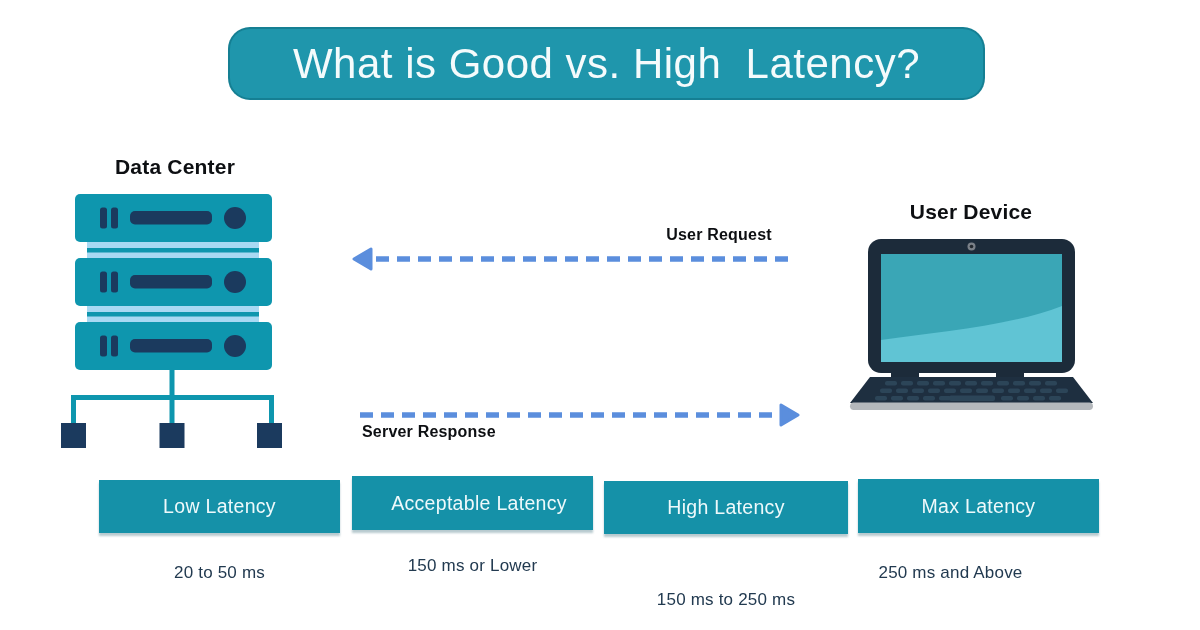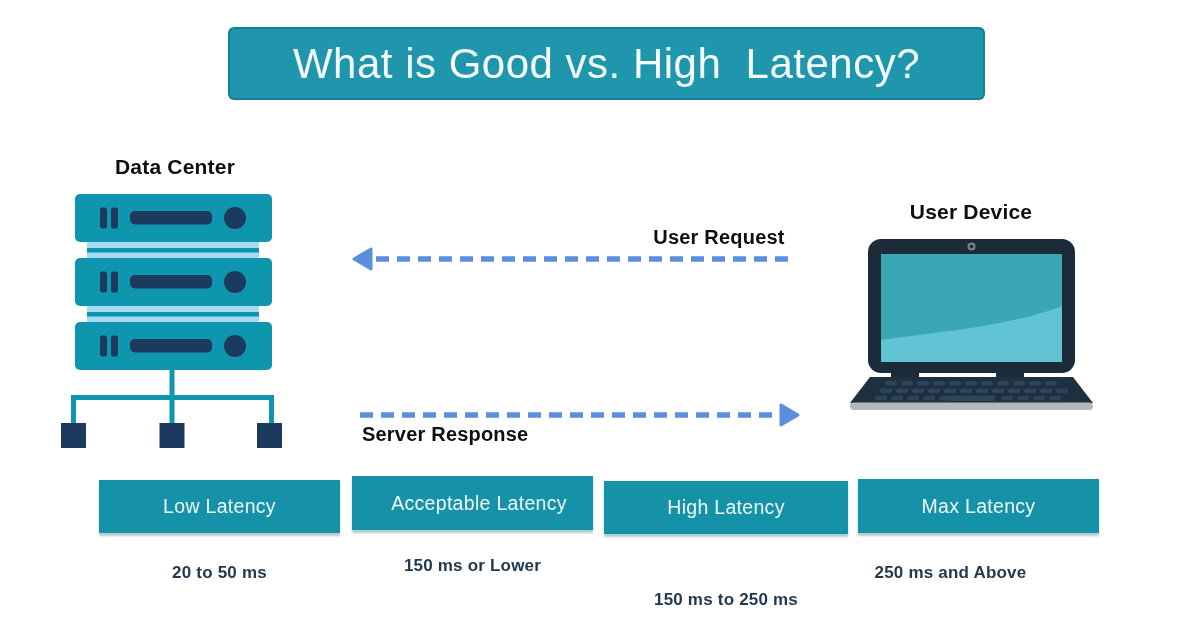--- a/index.html
+++ b/index.html
@@ -20,21 +20,21 @@
   }
   *{margin:0;padding:0;box-sizing:border-box;}
   html,body{background:#ffffff;}
   body{font-family:"Liberation Sans", sans-serif;}
   .stage{position:relative;width:1200px;height:630px;background:#ffffff;overflow:hidden;}
 
   .banner{
     position:absolute;left:228px;top:27px;width:757px;height:73px;
     background:var(--banner-teal);
     border:2px solid rgba(13,110,128,0.55);
-    border-radius:6px;
+    border-radius:22px;
     display:flex;align-items:center;justify-content:center;
   }
   .banner-text{
     color:#f4fbfc;font-size:42px;font-weight:500;letter-spacing:0.5px;white-space:pre;
   }
 
   .node-label{
     position:absolute;text-align:center;font-weight:700;font-size:21px;color:var(--label-black);
     letter-spacing:0.2px;
   }
@@ -42,38 +42,38 @@
   .ud-label{left:845px;top:200px;width:252px;}
 
   .server-icon{position:absolute;left:58px;top:188px;width:232px;height:264px;}
   .laptop-icon{position:absolute;left:845px;top:235px;width:252px;height:180px;}
 
   .arrow-svg{position:absolute;width:448px;height:24px;}
   .arrow-request{left:352px;top:247px;}
   .arrow-response{left:352px;top:403px;}
 
   .flow-label{
-    position:absolute;font-weight:700;font-size:20px;color:var(--label-black);letter-spacing:0.2px;
+    position:absolute;font-weight:700;font-size:16px;color:var(--label-black);letter-spacing:0.2px;
   }
   .flow-request{left:617px;top:226px;width:204px;text-align:center;}
   .flow-response{left:362px;top:387px;width:300px;text-align:left;margin-top:36px;}
 
   .latency-box{
     position:absolute;height:53px;background:var(--box-teal);
     display:flex;align-items:center;justify-content:center;
     color:#eef9fb;font-size:19.5px;font-weight:400;letter-spacing:0.3px;
     box-shadow:0 3px 2px rgba(20,80,95,0.30);
   }
   .lb-0{left:99px;top:480px;width:241px;}
   .lb-1{left:352px;top:476px;width:241px;height:54px;padding-left:13px;}
   .lb-2{left:604px;top:481px;width:244px;}
   .lb-3{left:858px;top:479px;width:241px;height:54px;}
 
   .latency-value{
-    position:absolute;text-align:center;font-weight:700;font-size:17px;color:var(--value-text);
+    position:absolute;text-align:center;font-weight:400;font-size:17px;color:var(--value-text);
     letter-spacing:0.2px;
   }
   .lv-0{left:99px;top:563px;width:241px;}
   .lv-1{left:352px;top:556px;width:241px;}
   .lv-2{left:604px;top:566px;width:244px;margin-top:24px;}
   .lv-3{left:830px;top:563px;width:241px;}
 
   
   .f-teal{fill:var(--server-teal);}
   .f-navy{fill:var(--navy);}

